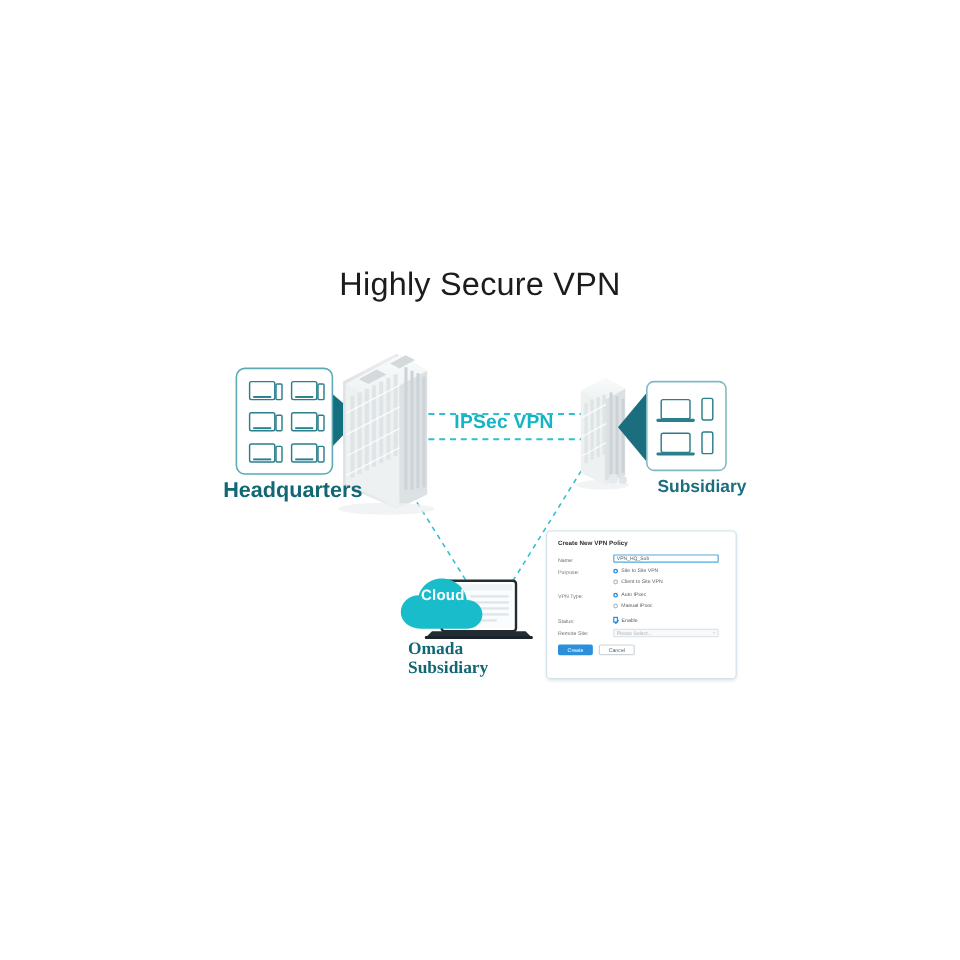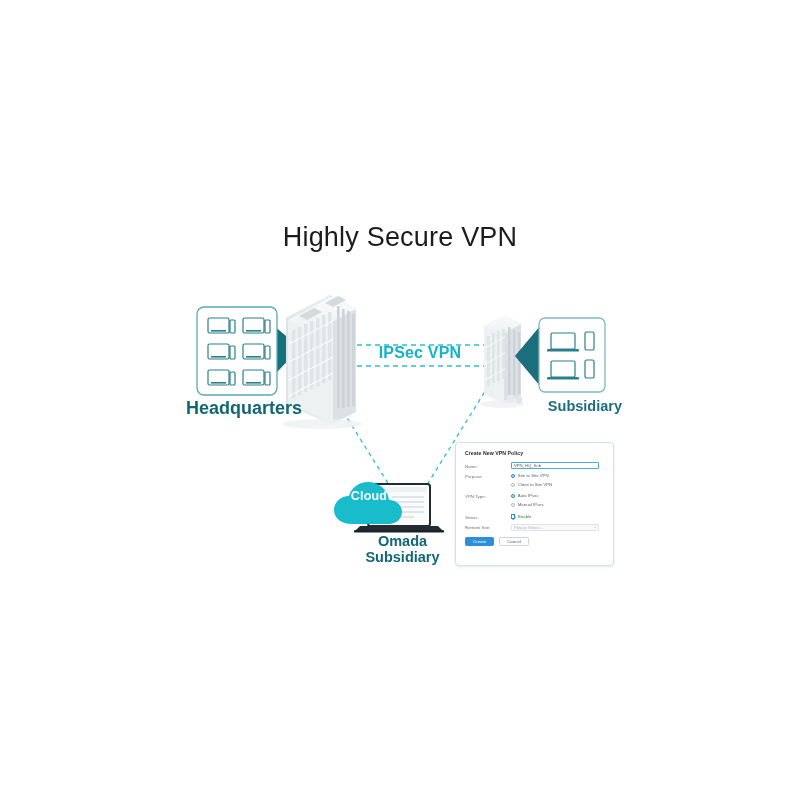--- a/index.html
+++ b/index.html
@@ -84,24 +84,24 @@
     text-align: center;
     font-size: 12.5px;
     font-weight: bold;
     color: #ffffff;
     letter-spacing: .2px;
   }
   #label-omada {
     left: 340px;
     top: 533px;
     width: 125px;
-    text-align: center;
     font-size: 14.5px;
     line-height: 16px;
     color: #116774;
+    font-family: Liberation Serif, serif;
   }
 
   
   #vpn-dialog {
     position: absolute;
     left: 455px;
     top: 442px;
     width: 159px;
     height: 124px;
     background: #ffffff;

